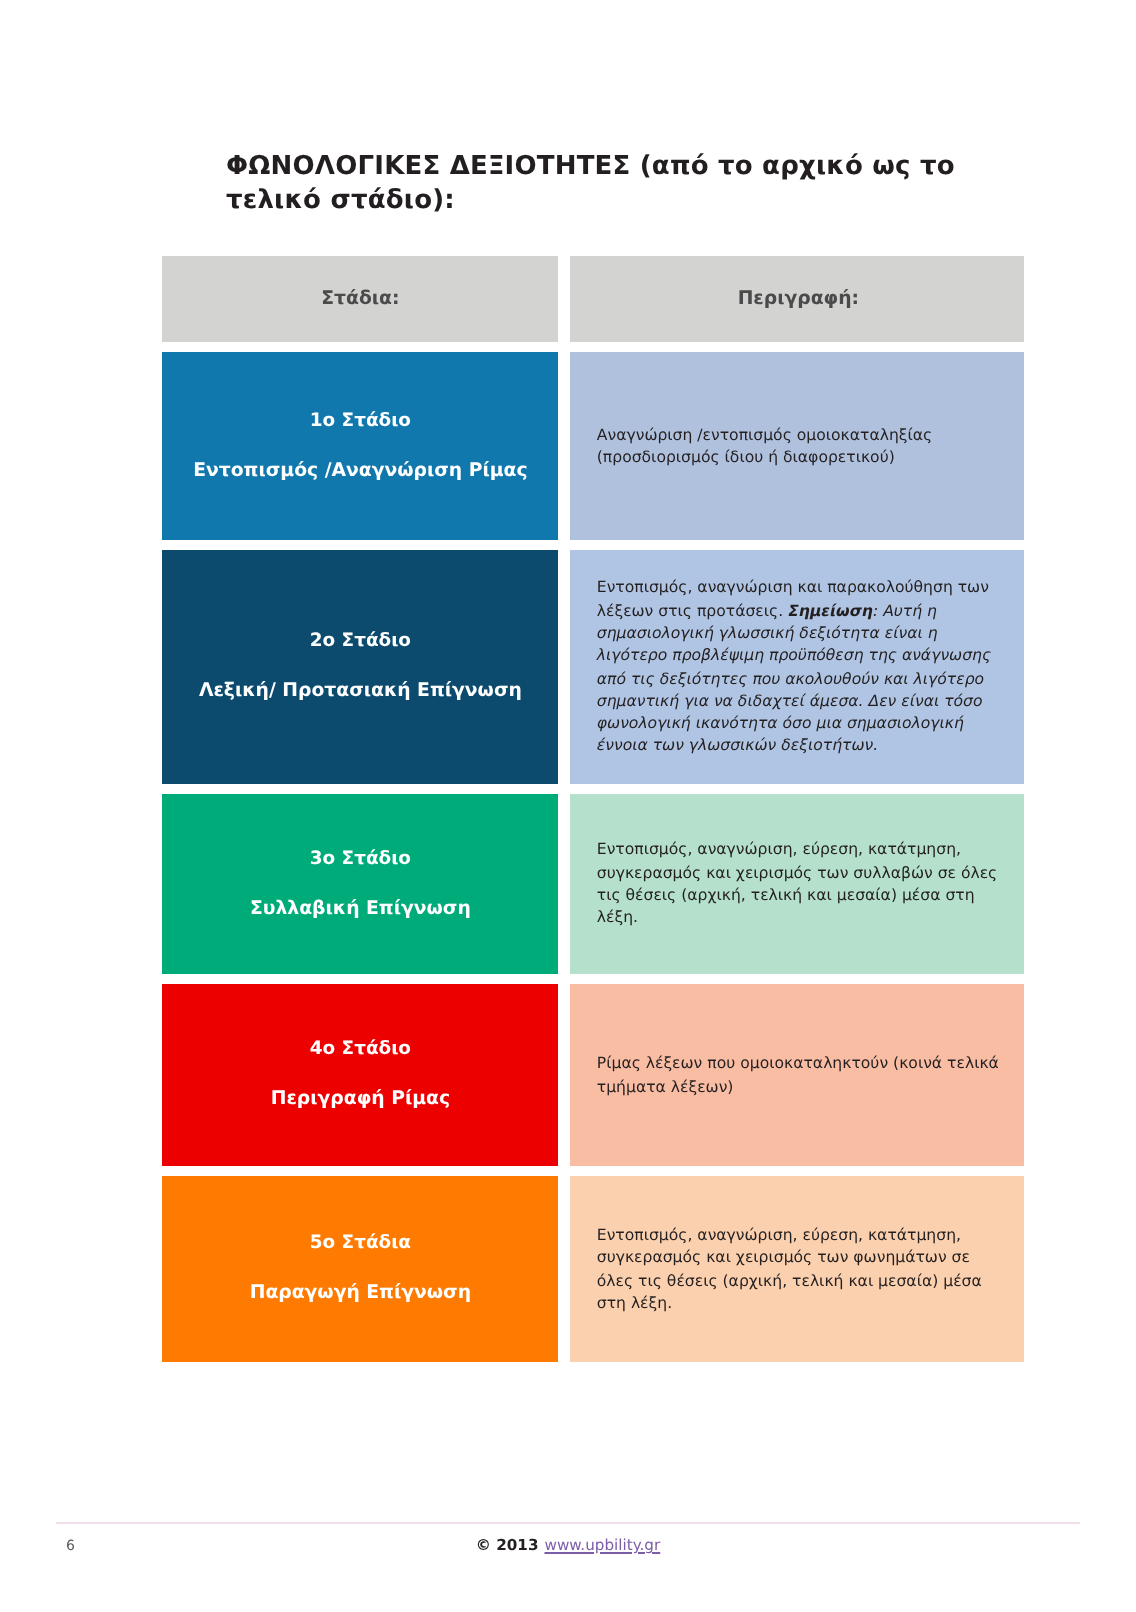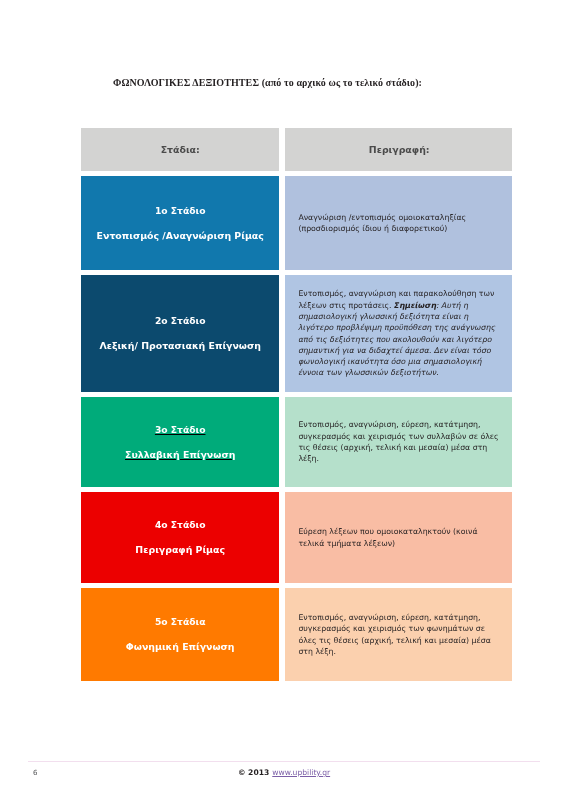--- a/index.html
+++ b/index.html
@@ -17,26 +17,25 @@
   .page {
     position: absolute;
     inset: 0;
     background: #ffffff;
   }
   .doc-title {
     position: absolute;
     left: 113px;
     top: 76px;
     width: 400px;
-    font-size: 10px;
+    font-size: 13px;
     font-weight: bold;
     color: #231f20;
     letter-spacing: 0.1px;
     line-height: 1.3;
-    font-family: Liberation Serif, serif;
   }
   .table {
     position: absolute;
     left: 81px;
     top: 128px;
     width: 431px;
   }
   .row {
     display: flex;
     gap: 6px;
@@ -171,43 +170,43 @@
       <div class="cell-left" style="background: #0c4a6e;">
         <span class="stage-title">2ο Στάδιο</span>
         <span class="stage-name">Λεξική/ Προτασιακή Επίγνωση</span>
       </div>
       <div class="cell-right" style="background: rgb(176, 197, 227);">
         <div class="desc"><span>Εντοπισμός, αναγνώριση και παρακολούθηση  των λέξεων στις προτάσεις. </span><span class="note-label">Σημείωση</span><span class="note-body">: Αυτή η σημασιολογική γλωσσική δεξιότητα είναι η λιγότερο προβλέψιμη προϋπόθεση της ανάγνωσης από τις δεξιότητες που ακολουθούν και λιγότερο σημαντική για να διδαχτεί άμεσα. Δεν είναι τόσο φωνολογική ικανότητα όσο μια σημασιολογική έννοια των γλωσσικών δεξιοτήτων.</span></div>
       </div>
     </div>
 
     <div class="row row-3">
-      <div class="cell-left" style="background: rgb(0, 171, 122); text-decoration: underline;">
+      <div class="cell-left" style="background: rgb(0, 171, 122);">
         <span class="stage-title">3ο Στάδιο</span>
         <span class="stage-name">Συλλαβική Επίγνωση</span>
       </div>
       <div class="cell-right" style="background: rgb(181, 224, 203);">
         <div class="desc"><span>Εντοπισμός, αναγνώριση, εύρεση, κατάτμηση, συγκερασμός και χειρισμός των συλλαβών σε όλες τις θέσεις (αρχική, τελική και μεσαία) μέσα στη λέξη.</span></div>
       </div>
     </div>
 
     <div class="row row-4">
       <div class="cell-left" style="background: rgb(236, 0, 0);">
         <span class="stage-title">4ο Στάδιο</span>
         <span class="stage-name">Περιγραφή Ρίμας</span>
       </div>
       <div class="cell-right" style="background: rgb(249, 189, 164);">
-        <div class="desc"><span>Εύρεση λέξεων που ομοιοκαταληκτούν (κοινά τελικά τμήματα λέξεων)</span></div>
+        <div class="desc"><span>Ρίμας λέξεων που ομοιοκαταληκτούν (κοινά τελικά τμήματα λέξεων)</span></div>
       </div>
     </div>
 
     <div class="row row-5">
       <div class="cell-left" style="background: rgb(255, 122, 0);">
         <span class="stage-title">5ο Στάδια</span>
-        <span class="stage-name">Φωνημική Επίγνωση</span>
+        <span class="stage-name">Παραγωγή Επίγνωση</span>
       </div>
       <div class="cell-right" style="background: rgb(251, 208, 174);">
         <div class="desc"><span>Εντοπισμός, αναγνώριση, εύρεση, κατάτμηση, συγκερασμός και χειρισμός των φωνημάτων σε όλες τις θέσεις (αρχική, τελική και μεσαία) μέσα στη λέξη.</span></div>
       </div>
     </div>
 
   </div>
 
   <div class="footer-rule" style="background: rgb(242, 223, 238);"></div>
   <div class="page-number">6</div>

